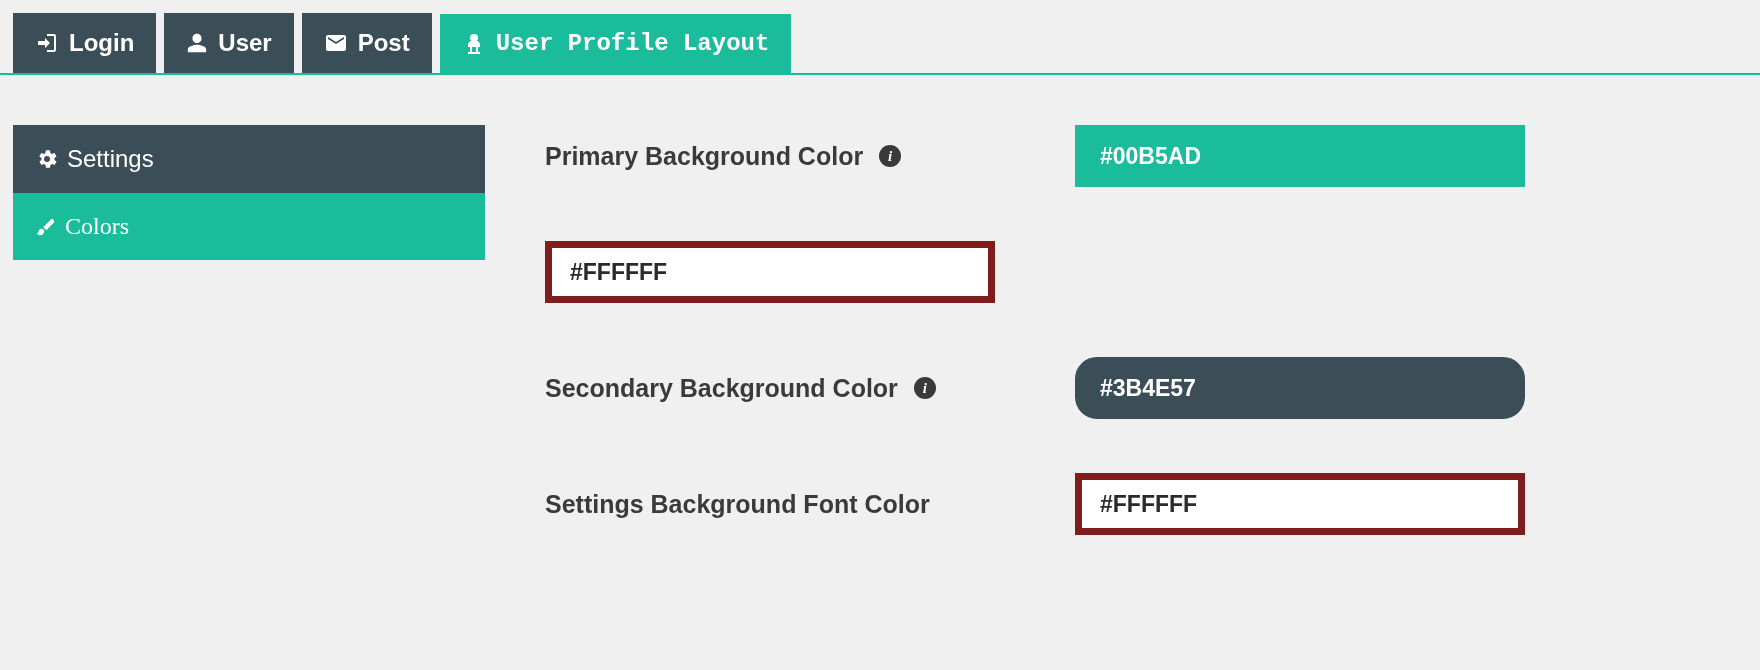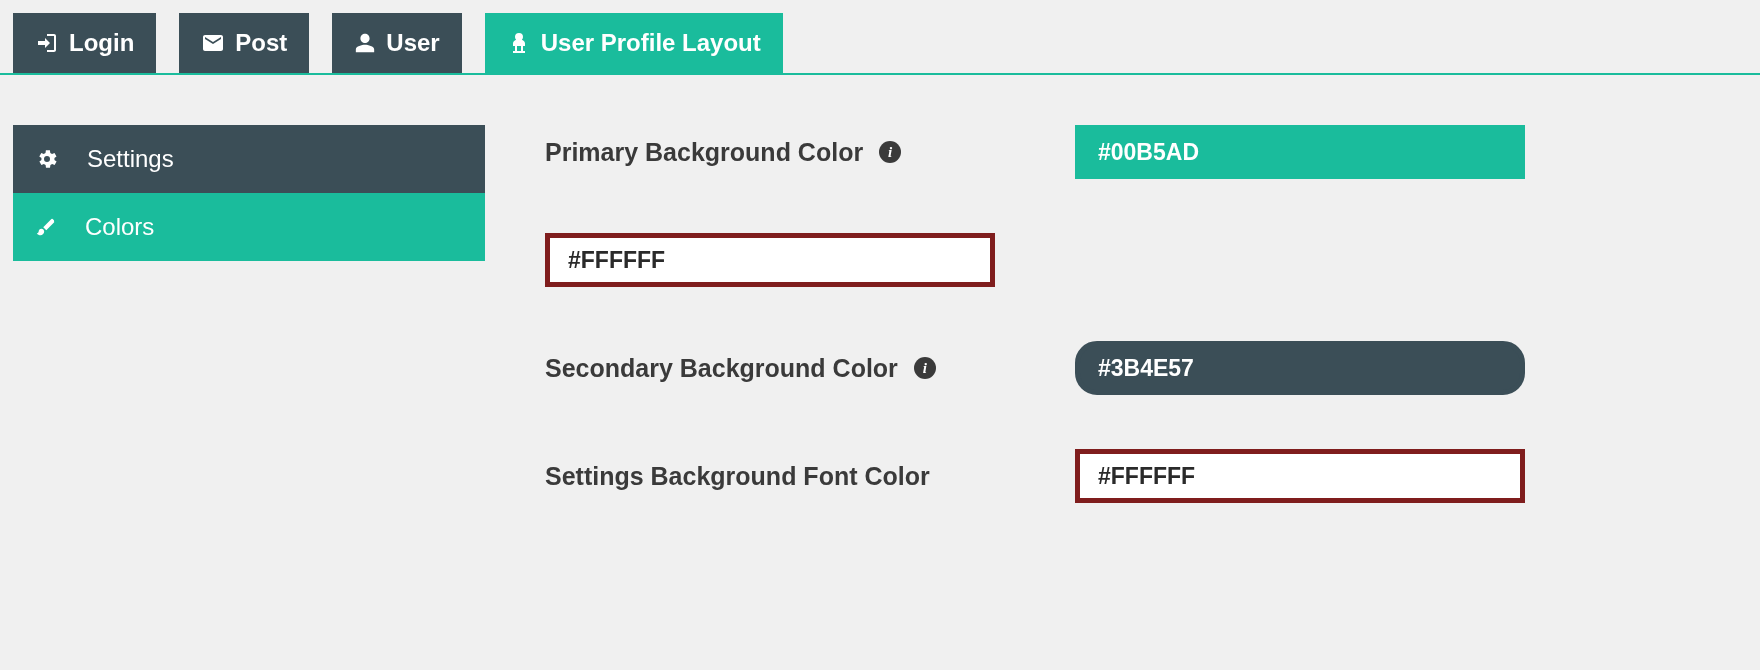--- a/index.html
+++ b/index.html
@@ -7,60 +7,62 @@
       font-family: -apple-system, BlinkMacSystemFont, "Segoe UI", Helvetica, Arial, sans-serif;
       background: #f0f0f0;
       width: 1760px;
       height: 670px;
       overflow: hidden;
     }
     .tabs {
       display: flex;
       border-bottom: 2px solid #1abc9c;
       padding: 13px 13px 0 13px;
-      gap: 23px;
+      gap: 8px;
       align-items: flex-end;
     }
     .tab {
       background: #3b4e57;
       color: #ffffff;
       padding: 16px 22px;
       font-size: 24px;
       font-weight: 600;
       display: flex;
       align-items: center;
       gap: 10px;
       cursor: pointer;
     }
     .tab.active {
       background: #1abc9c;
+      font-family: Liberation Mono, monospace;
     }
     .main {
       display: flex;
       padding: 50px 13px 13px 13px;
       gap: 0;
     }
     .sidebar {
       width: 472px;
       display: flex;
       flex-direction: column;
     }
     .sidebar-item {
       background: #3b4e57;
       color: #ffffff;
       padding: 20px 22px;
       font-size: 24px;
       font-weight: 400;
       display: flex;
       align-items: center;
-      gap: 28px;
+      gap: 8px;
       cursor: pointer;
     }
     .sidebar-item.active {
       background: #1abc9c;
+      font-family: Liberation Serif, serif;
     }
     .form-area {
       flex: 1;
       padding-left: 60px;
       display: flex;
       flex-direction: column;
       gap: 54px;
     }
     .form-row {
       display: flex;
@@ -70,22 +72,22 @@
       width: 530px;
       font-size: 25px;
       font-weight: 600;
       color: #3a3a3a;
       display: flex;
       align-items: center;
       gap: 16px;
     }
     .form-input {
       width: 450px;
-      height: 54px;
-      border: 5px solid #7f1d1d;
+      height: 62px;
+      border: 7px solid #7f1d1d;
       background: #ffffff;
       font-size: 23px;
       font-weight: 600;
       padding: 12px 18px;
       color: #2a2a2a;
       font-family: inherit;
     }
     .form-input.teal { background: #1abc9c; color: #ffffff; border-color: #1abc9c; }
     .form-input.dark { background: #3b4e57; color: #ffffff; border-color: #3b4e57; border-radius: 22px; }
     .submit-btn {
@@ -122,33 +124,33 @@
   <div class="tab">
     <span class="icon">
       <svg width="24" height="24" viewBox="0 0 24 24" fill="currentColor">
           <path d="M10 17l5-5-5-5v3H3v4h7v3zm9-14H12v2h7v14h-7v2h7c1.1 0 2-.9 2-2V5c0-1.1-.9-2-2-2z"></path>
         </svg>
     </span>
     <span>Login</span>
   </div>
   <div class="tab">
     <span class="icon">
+      <svg width="22" height="22" viewBox="0 0 24 24" fill="currentColor">
+          <path d="M12 12c2.7 0 5-2.3 5-5s-2.3-5-5-5-5 2.3-5 5 2.3 5 5 5zm0 2c-3.3 0-10 1.7-10 5v3h20v-3c0-3.3-6.7-5-10-5z"></path>
+        </svg>
+    </span>
+    <span>User</span>
+  </div>
+  <div class="tab">
+    <span class="icon">
       <svg width="24" height="24" viewBox="0 0 24 24" fill="currentColor">
           <path d="M20 4H4c-1.1 0-2 .9-2 2v12c0 1.1.9 2 2 2h16c1.1 0 2-.9 2-2V6c0-1.1-.9-2-2-2zm0 4l-8 5-8-5V6l8 5 8-5v2z"></path>
         </svg>
     </span>
     <span>Post</span>
-  </div>
-  <div class="tab">
-    <span class="icon">
-      <svg width="22" height="22" viewBox="0 0 24 24" fill="currentColor">
-          <path d="M12 12c2.7 0 5-2.3 5-5s-2.3-5-5-5-5 2.3-5 5 2.3 5 5 5zm0 2c-3.3 0-10 1.7-10 5v3h20v-3c0-3.3-6.7-5-10-5z"></path>
-        </svg>
-    </span>
-    <span>User</span>
   </div>
   <div class="tab active">
     <span class="icon">
       <svg width="24" height="24" viewBox="0 0 24 24" fill="currentColor">
           <path d="M12 2a4 4 0 0 1 4 4 4 4 0 0 1-1.1 2.7c1.8.7 3.1 2.1 3.1 3.8V22H6v-9.5c0-1.7 1.3-3.1 3.1-3.8A4 4 0 0 1 8 6a4 4 0 0 1 4-4zm-2 13v5h4v-5h-4zm-2 0H6v5h2v-5zm10 0h-2v5h2v-5z"></path>
         </svg>
     </span>
     <span>User Profile Layout</span>
   </div>
 </div>

